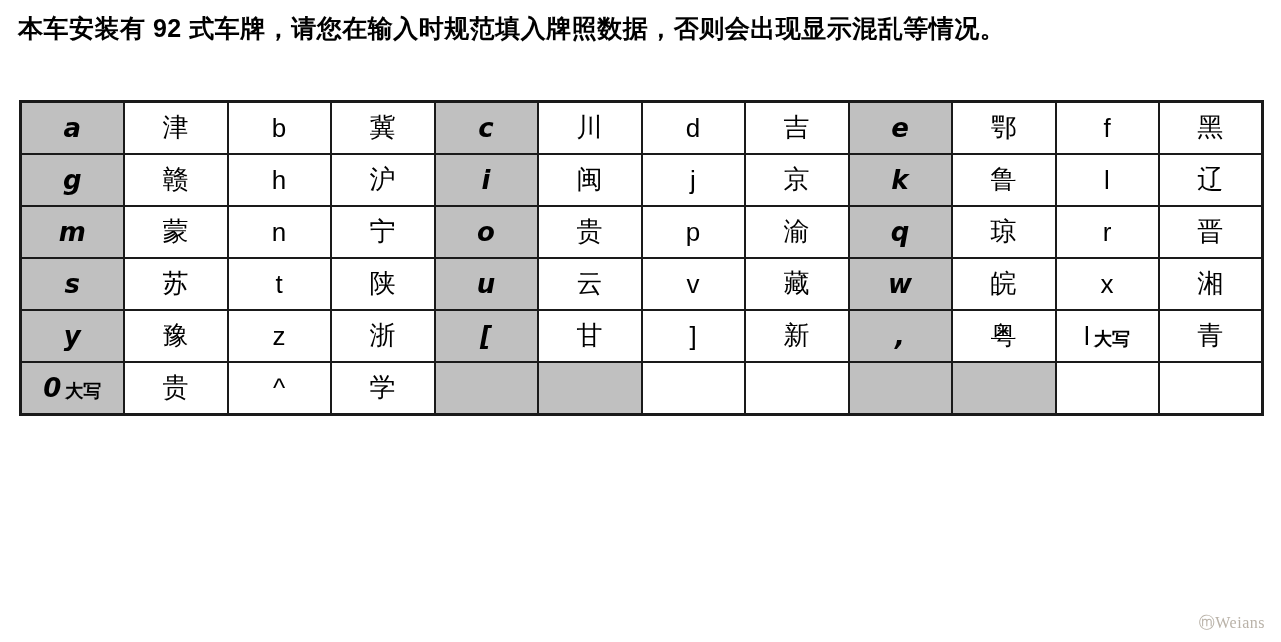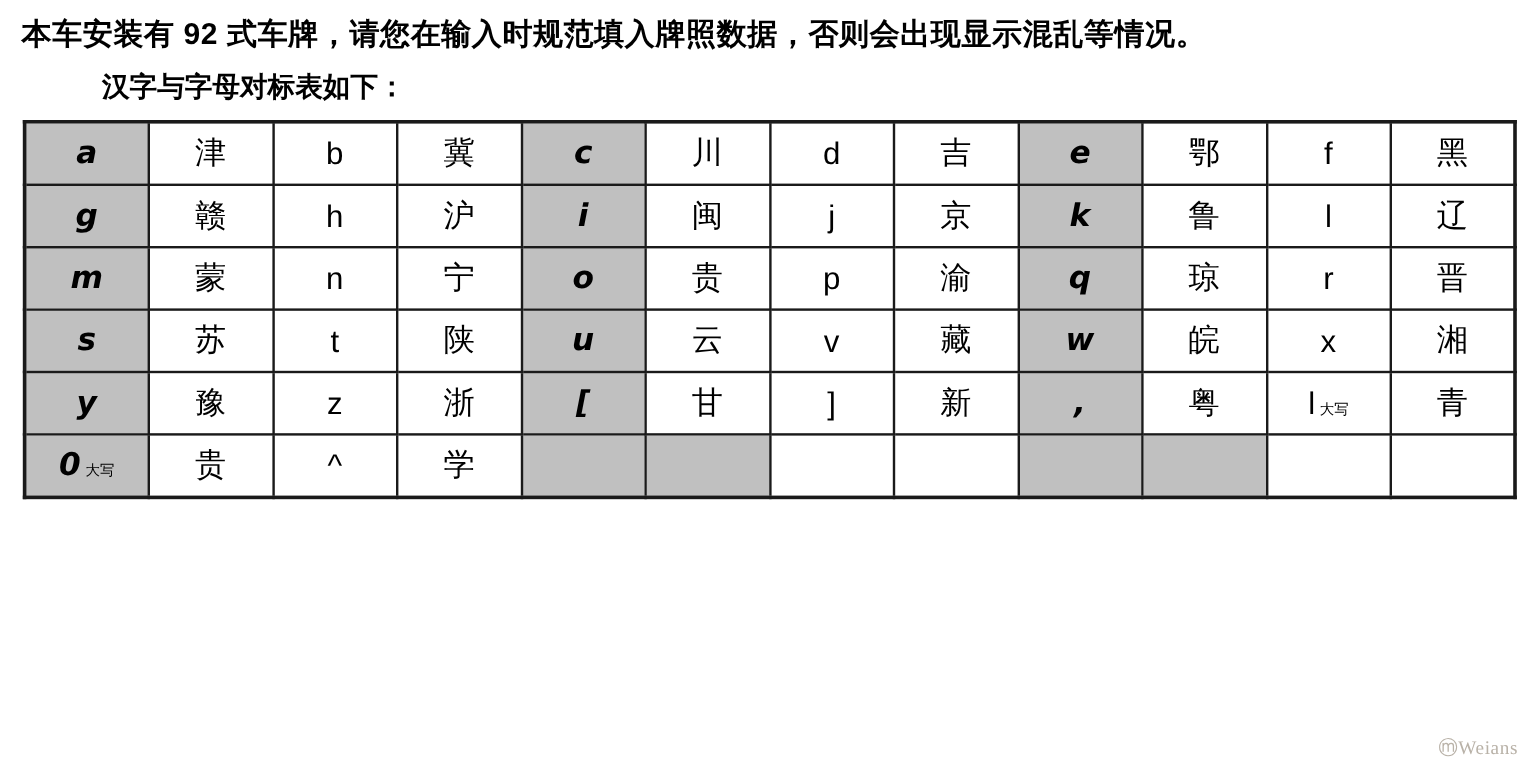--- a/index.html
+++ b/index.html
@@ -92,44 +92,43 @@
     background: #ffffff;
   }
   .cell-inner {
     display: flex;
     align-items: baseline;
     justify-content: center;
     gap: 4px;
     line-height: 1;
   }
   .sup {
-    font-size: 12px;
+    font-size: 18px;
     font-style: normal;
-    font-weight: normal;
+    font-weight: bold;
     font-family: "Liberation Serif", serif;
     white-space: nowrap;
   }
   .watermark {
     position: absolute;
     right: 16px;
     bottom: 8px;
     font-size: 16px;
     color: #b9b2a8;
     letter-spacing: 0.5px;
     font-family: "Liberation Serif", serif;
     user-select: none;
   }
 </style>
 </head>
 <body>
 
 <div class="page">
 
   <div class="headline">本车安装有 92 式车牌，请您在输入时规范填入牌照数据，否则会出现显示混乱等情况。</div>
-  <div class="subline">汉字与字母对标表如下：</div>
 
   <div class="table-wrap">
     <table class="map">
       <colgroup>
         <col class="latin">
           <col class="hanzi">
         <col class="latin">
           <col class="hanzi">
         <col class="latin">
           <col class="hanzi">

